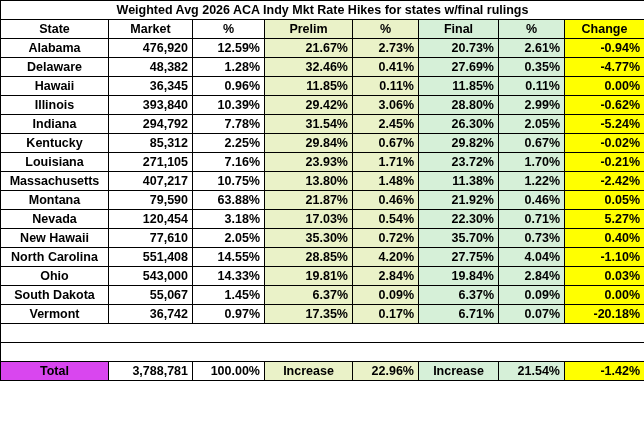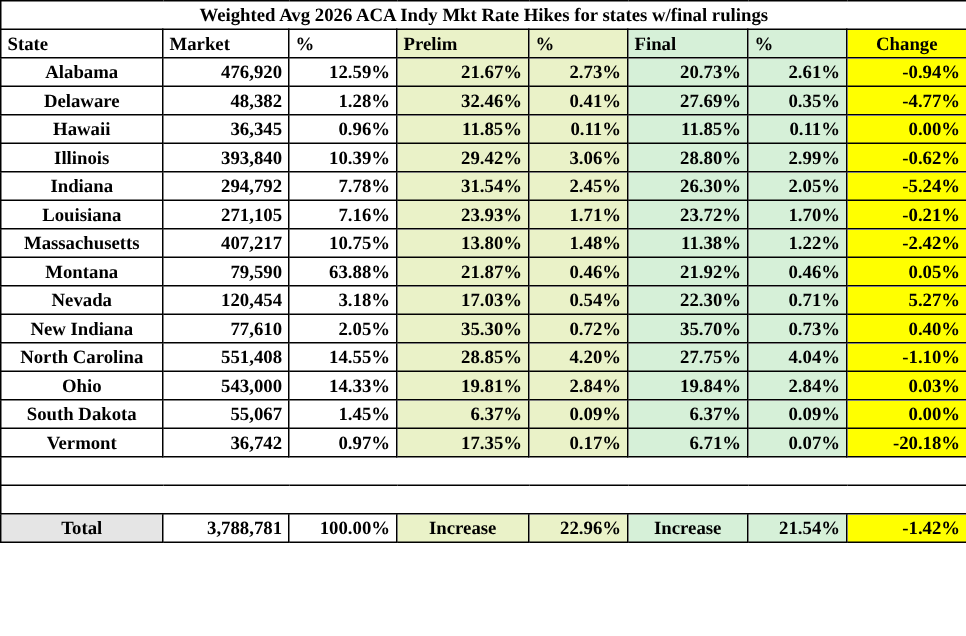--- a/index.html
+++ b/index.html
@@ -14,39 +14,39 @@
     overflow: hidden;
   }
   #sheet {
     width: 644px;
     box-sizing: border-box;
   }
   table.grid {
     border-collapse: collapse;
     width: 644px;
     table-layout: fixed;
-    font-family: Liberation Serif, serif;
   }
   table.grid td, table.grid th {
     border: 1px solid #000000;
     font-size: 12.5px;
     font-weight: bold;
     padding: 1px 4px;
     height: 19px;
     box-sizing: border-box;
     white-space: nowrap;
     overflow: hidden;
   }
   .title-cell {
     text-align: center;
     font-size: 13.5px;
     font-weight: bold;
     height: 22px;
   }
   .hdr {
+    text-align: center;
     background: #ffffff;
   }
   .hdr.change {
     background: #ffff00;
   }
   .state {
     text-align: center;
     background: #ffffff;
   }
   .num {
@@ -70,21 +70,21 @@
     height: 19px;
     background: #ffffff;
   }
   .blankrow td {
     border: none;
     height: 8px;
     background: #ffffff;
   }
   .total-label {
     text-align: center;
-    background: #e5e5e5;
+    background: #d946ef;
   }
   .center {
     text-align: center;
   }
   
   col.c0 { width: 108px; }
   col.c1 { width: 84px; }
   col.c2 { width: 72px; }
   col.c3 { width: 88px; }
   col.c4 { width: 66px; }
@@ -166,20 +166,30 @@
         <td class="state">Indiana</td>
         <td class="num plain">294,792</td>
         <td class="num plain">7.78%</td>
         <td class="num prelim">31.54%</td>
         <td class="num prelim">2.45%</td>
         <td class="num final">26.30%</td>
         <td class="num final">2.05%</td>
         <td class="change">-5.24%</td>
       </tr>
       <tr>
+        <td class="state">Kentucky</td>
+        <td class="num plain">85,312</td>
+        <td class="num plain">2.25%</td>
+        <td class="num prelim">29.84%</td>
+        <td class="num prelim">0.67%</td>
+        <td class="num final">29.82%</td>
+        <td class="num final">0.67%</td>
+        <td class="change">-0.02%</td>
+      </tr>
+      <tr>
         <td class="state">Louisiana</td>
         <td class="num plain">271,105</td>
         <td class="num plain">7.16%</td>
         <td class="num prelim">23.93%</td>
         <td class="num prelim">1.71%</td>
         <td class="num final">23.72%</td>
         <td class="num final">1.70%</td>
         <td class="change">-0.21%</td>
       </tr>
       <tr>
@@ -206,21 +216,21 @@
         <td class="state">Nevada</td>
         <td class="num plain">120,454</td>
         <td class="num plain">3.18%</td>
         <td class="num prelim">17.03%</td>
         <td class="num prelim">0.54%</td>
         <td class="num final">22.30%</td>
         <td class="num final">0.71%</td>
         <td class="change">5.27%</td>
       </tr>
       <tr>
-        <td class="state">New Indiana</td>
+        <td class="state">New Hawaii</td>
         <td class="num plain">77,610</td>
         <td class="num plain">2.05%</td>
         <td class="num prelim">35.30%</td>
         <td class="num prelim">0.72%</td>
         <td class="num final">35.70%</td>
         <td class="num final">0.73%</td>
         <td class="change">0.40%</td>
       </tr>
       <tr>
         <td class="state">North Carolina</td>

